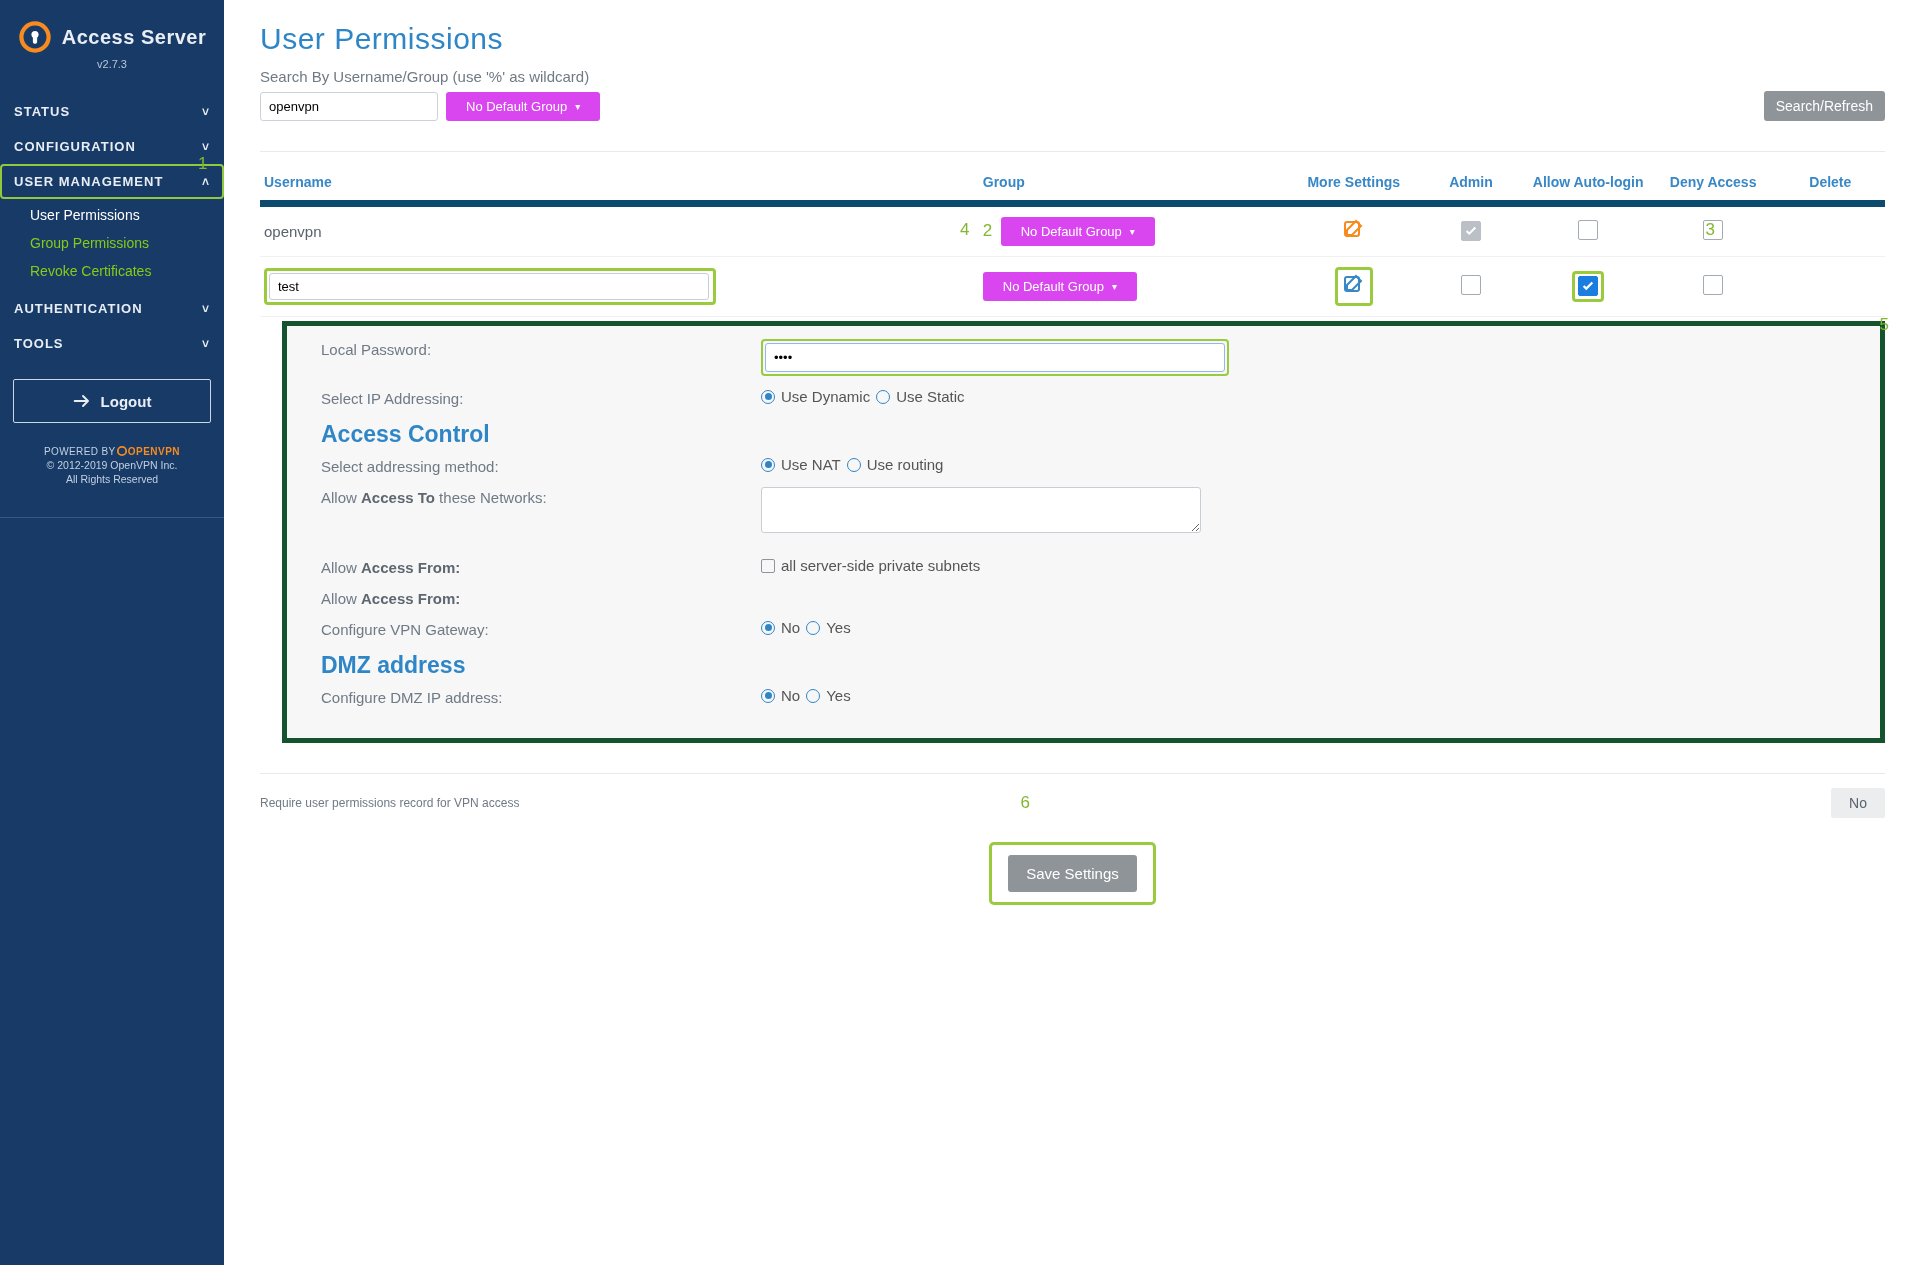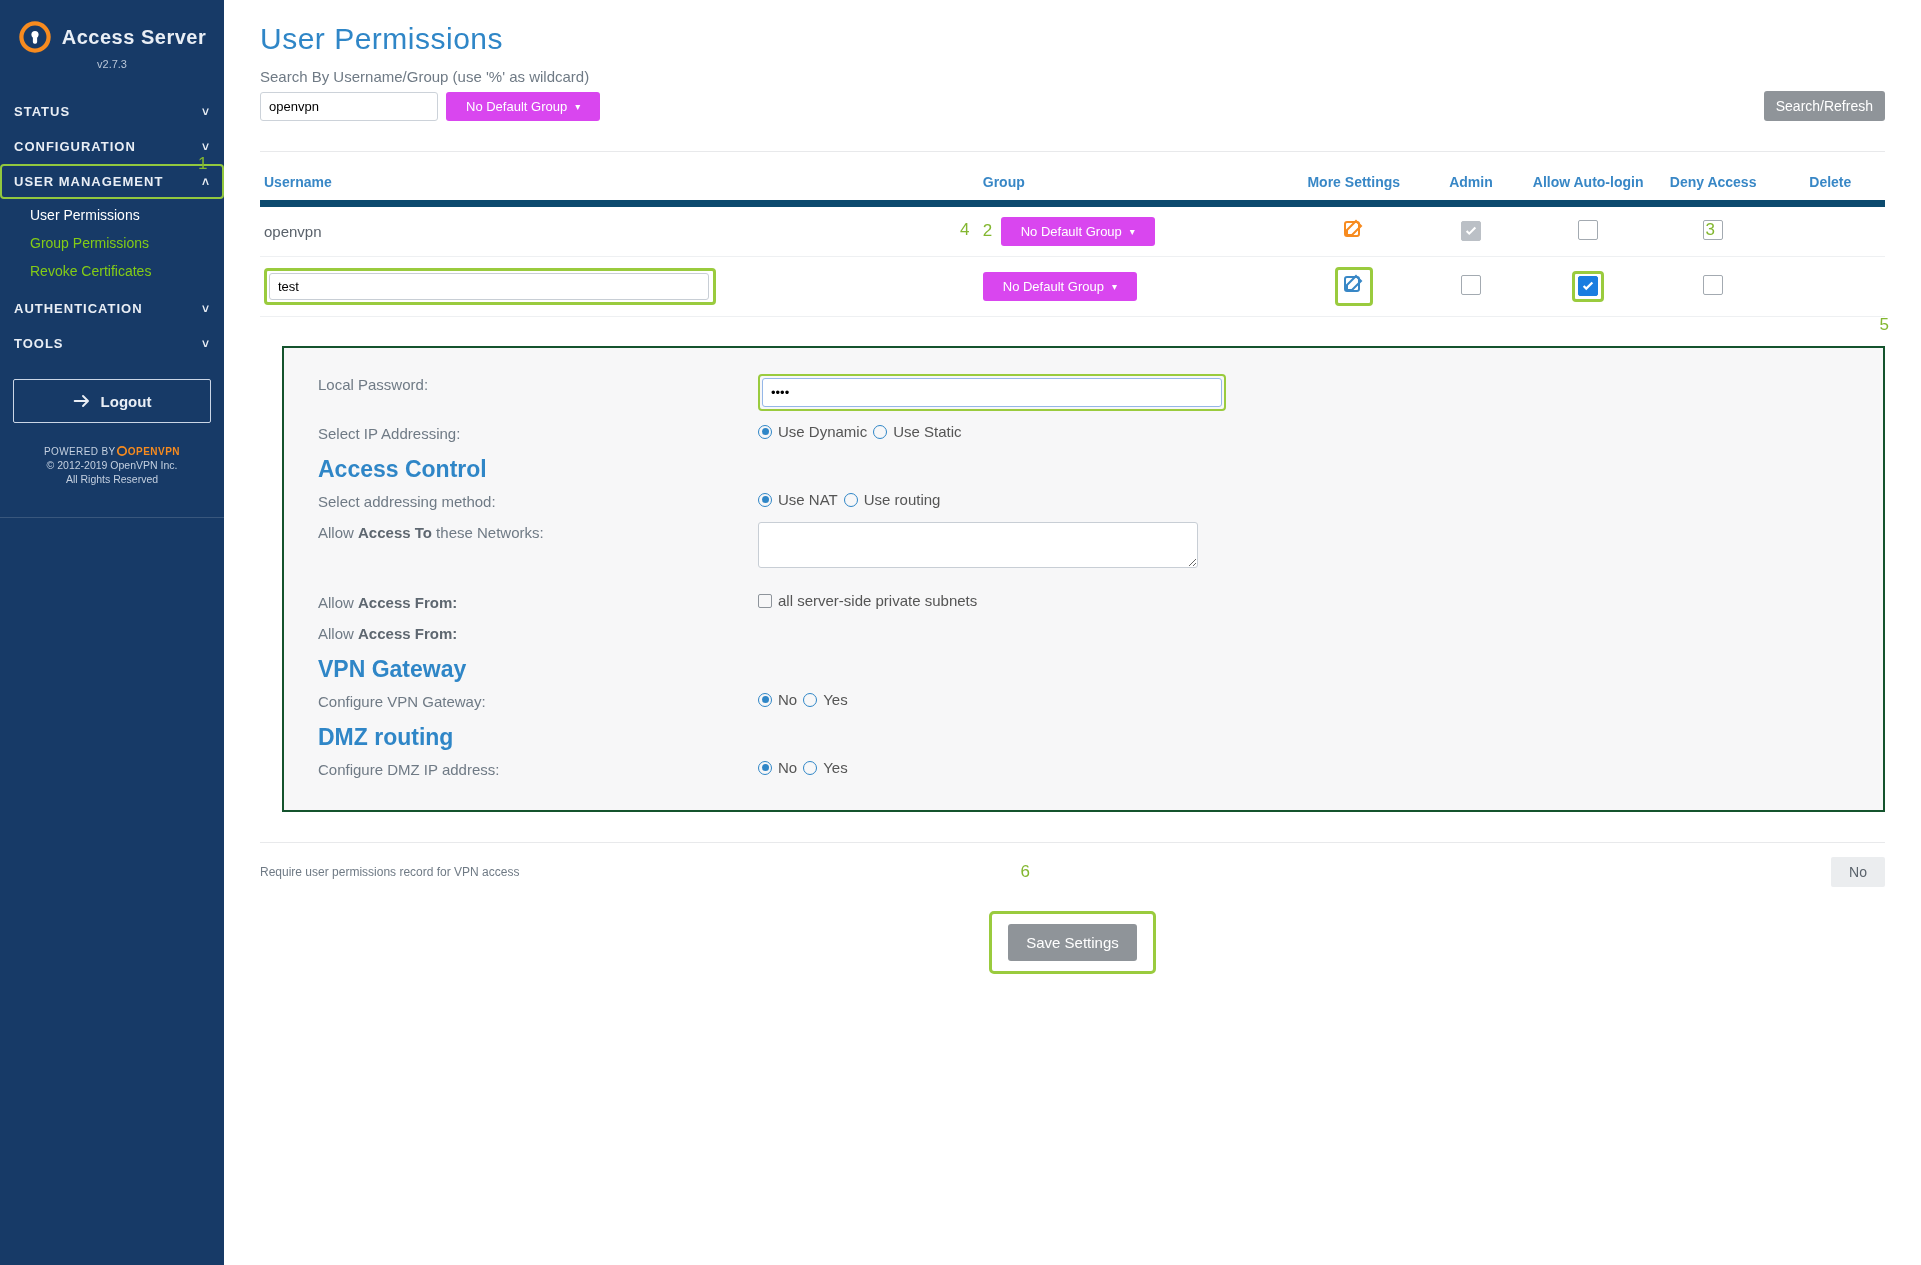--- a/index.html
+++ b/index.html
@@ -53,21 +53,21 @@
   .cb { width:20px; height:20px; border:1px solid #a3aab1; border-radius:2px; display:inline-flex; align-items:center; justify-content:center; background:#fff; cursor:pointer; }
   .cb.locked { background:#bbc0c6; border-color:#bbc0c6; }
   .cb.checked { background:#1a7de0; border-color:#1a7de0; }
   .cb svg { pointer-events:none; }
   .more-icon { width:26px; height:26px; display:inline-flex; align-items:center; justify-content:center; cursor:pointer; }
   .sel-outline { border:3px solid #9acb3e; border-radius:4px; padding:2px 3px; display:inline-block; }
   .username-input { width:100%; max-width:440px; padding:5px 8px; font-size:13px; border:1px solid #c8ced5; border-radius:3px; }
   .username-input-wrap { border:3px solid #9acb3e; border-radius:4px; padding:2px; display:inline-block; width:100%; max-width:452px; }
 
   
-  .details { margin-top:29px; margin-left:22px; padding:20px 20px 26px 34px; background:#f7f7f8; border:2px solid #14532d; }
+  .details { margin-top:4px; margin-left:22px; padding:7px 20px 26px 34px; background:#f7f7f8; border:5px solid #14532d; }
   .frow { display:flex; align-items:flex-start; padding:6px 0; }
   .frow .lab { width:440px; font-size:15px; color:#6f7a85; text-align:left; padding-top:2px; }
   .frow .lab b { font-weight:600; color:#5e6770; }
   .frow .val { flex:1; font-size:15px; color:#555; display:flex; align-items:center; gap:6px; }
   .section-title { color:#2f86c7; font-size:23px; font-weight:600; padding:8px 0 2px; }
   input.pw { width:100%; max-width:460px; padding:6px 8px; font-size:13px; border:1px solid #95b7e8; border-radius:3px; }
   .pw-wrap { border:2px solid #9acb3e; border-radius:4px; padding:2px; width:100%; max-width:468px; }
   textarea.nets { width:100%; max-width:440px; height:46px; border:1px solid #c8ced5; border-radius:3px; resize:both; }
   .radio { width:14px; height:14px; border:1.5px solid #2f86c7; border-radius:50%; display:inline-flex; align-items:center; justify-content:center; }
   .radio.sel::after { content:""; width:7px; height:7px; background:#2f86c7; border-radius:50%; }
@@ -298,31 +298,30 @@
       <div class="lab"><span>Allow </span><b>Access From:</b></div>
       <div class="val">
           <span class="scb"></span>
           <span>all server-side private subnets</span>
         </div>
     </div>
     <div class="frow">
       <div class="lab"><span>Allow </span><b>Access From:</b></div>
     </div>
 
-    <div class="section-title">VPN Gateway</div>
     <div class="frow">
       <div class="lab">Configure VPN Gateway:</div>
       <div class="val">
         <span class="radio sel"></span>
           <span>No</span>
         <span class="radio"></span>
           <span>Yes</span>
       </div>
     </div>
-    <div class="section-title">DMZ routing</div>
+    <div class="section-title">DMZ address</div>
     <div class="frow">
       <div class="lab">Configure DMZ IP address:</div>
       <div class="val">
         <span class="radio sel"></span>
           <span>No</span>
         <span class="radio"></span>
           <span>Yes</span>
       </div>
     </div>
   </div>

